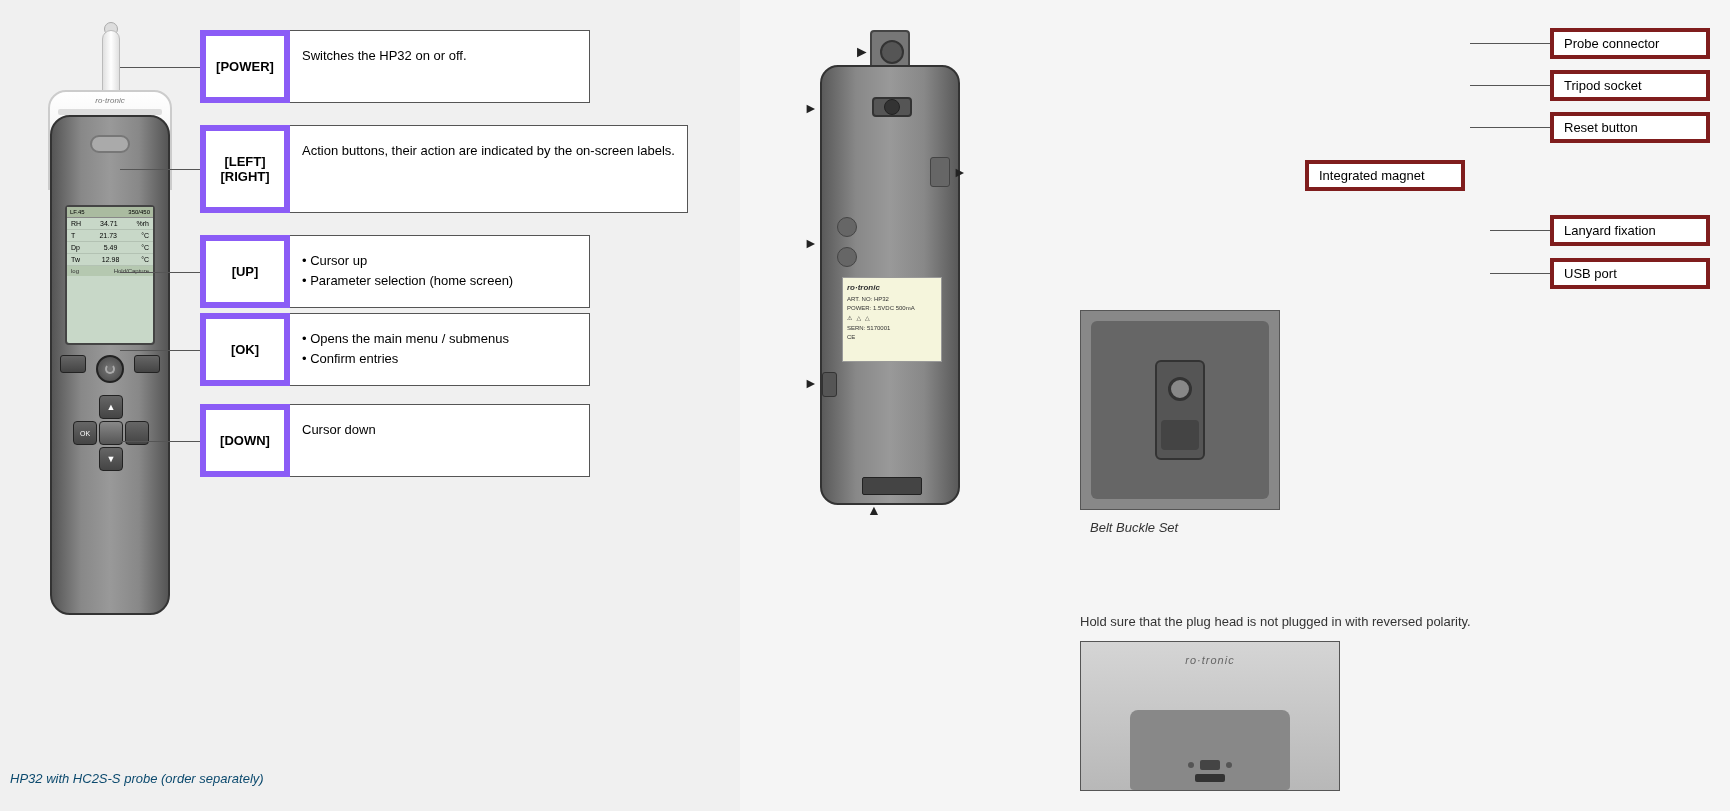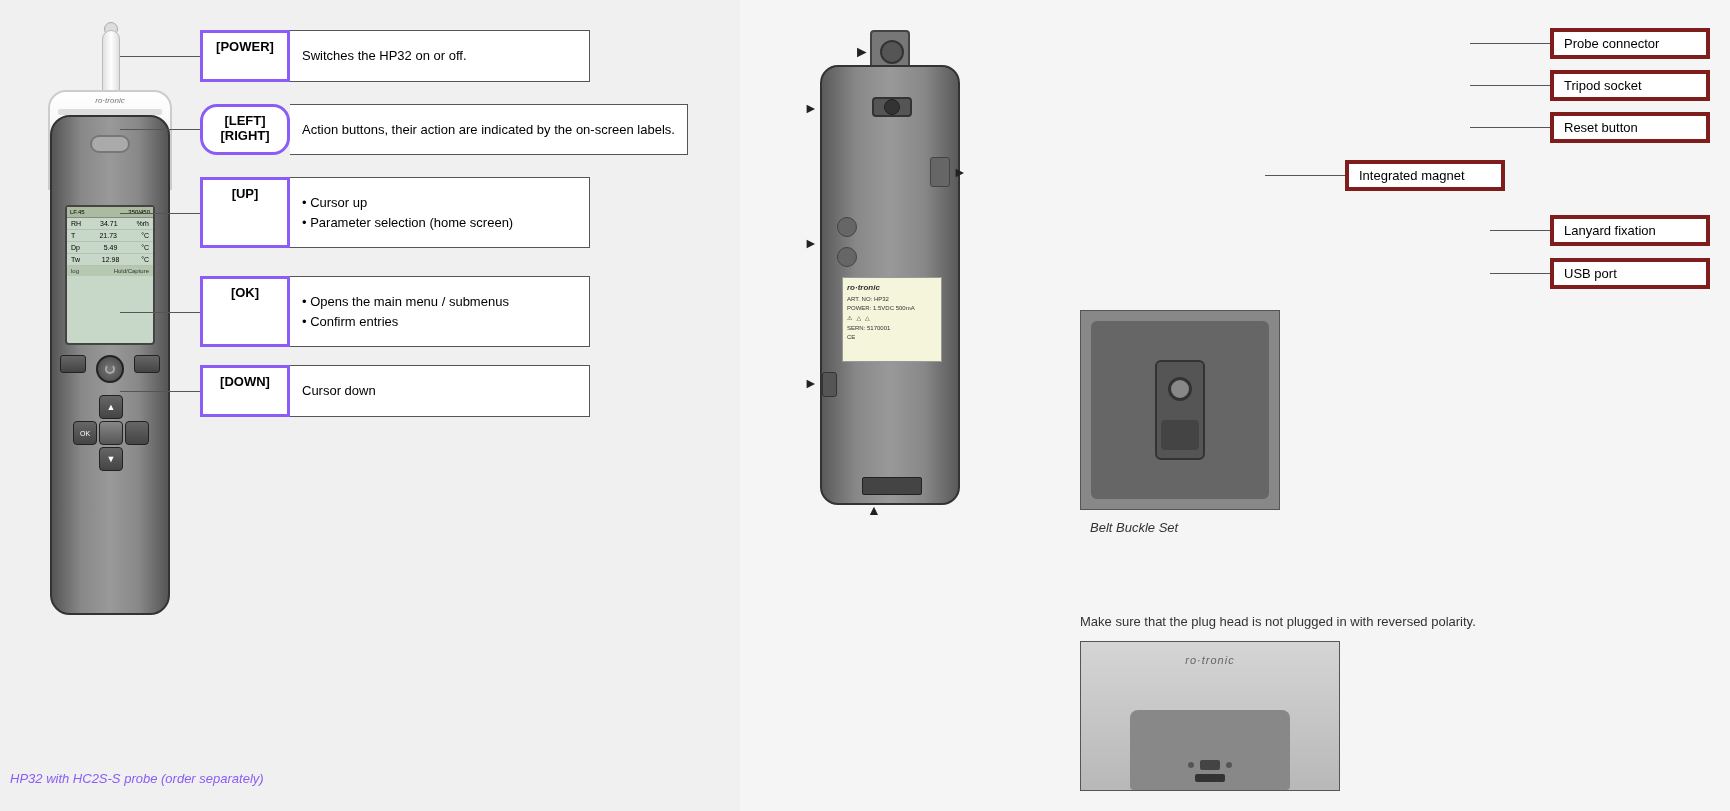--- a/index.html
+++ b/index.html
@@ -167,41 +167,41 @@
       border: none;
     }
 
     
     .device-caption {
       position: absolute;
       bottom: 25px;
       left: 10px;
       font-style: italic;
       font-size: 13px;
-      color: #8b5cf6;
+      color: #0c4a6e;
     }
 
     
     .callout-container {
       position: absolute;
       left: 200px;
       top: 30px;
       width: 500px;
     }
 
     .callout-box {
       display: flex;
       margin-bottom: 18px;
       position: relative;
     }
 
     .callout-key {
       min-width: 90px;
-      border: 3px solid #8b5cf6;
-      padding: 6px 10px;
+      border: 6px solid #8b5cf6;
+      padding: 23px 10px;
       font-weight: bold;
       font-size: 13px;
       background: #fff;
       text-align: center;
     }
 
     .callout-desc {
       border: 1px solid #555;
       border-left: none;
       padding: 15px 12px;
@@ -310,26 +310,26 @@
   <div class="callout-container">
 
     <div class="callout-box" style="position:relative; margin-bottom:22px;">
       <div style="position:absolute; left:-80px; top:50%; width:80px; height:1px; background:#555;"></div>
       <div class="callout-key">[POWER]</div>
       <div class="callout-desc">Switches the HP32 on or off.</div>
     </div>
 
     <div class="callout-box" style="position:relative; margin-bottom:22px;">
       <div style="position:absolute; left:-80px; top:50%; width:80px; height:1px; background:#555;"></div>
-      <div class="callout-key" style="white-space:pre-line;border-radius:17px;">[LEFT]
+      <div class="callout-key" style="white-space:pre-line;">[LEFT]
 [RIGHT]</div>
       <div class="callout-desc">Action buttons, their action are indicated by the on-screen labels.</div>
     </div>
 
-    <div class="callout-box" style="position:relative; margin-bottom:28px;">
+    <div class="callout-box" style="position:relative; margin-bottom:5px;">
       <div style="position:absolute; left:-80px; top:50%; width:80px; height:1px; background:#555;"></div>
       <div class="callout-key">[UP]</div>
       <div class="callout-desc" style="white-space:pre-line;">• Cursor up
 • Parameter selection (home screen)</div>
     </div>
 
     <div class="callout-box" style="position:relative; ">
       <div style="position:absolute; left:-80px; top:50%; width:80px; height:1px; background:#555;"></div>
       <div class="callout-key">[OK]</div>
       <div class="callout-desc" style="white-space:pre-line;">• Opens the main menu / submenus
@@ -416,21 +416,21 @@
     <div style="position:absolute; top:112px; left:0; right:20px; display:flex; align-items:center; justify-content:flex-end;">
       <div style="flex:1; height:1px; background:#555; max-width:80px;"></div>
       <div class="label-box">Reset button</div>
     </div>
 
     <div style="position:absolute; top:70px; left:0; right:20px; display:flex; align-items:center; justify-content:flex-end;">
       <div style="flex:1; height:1px; background:#555; max-width:80px;"></div>
       <div class="label-box">Tripod socket</div>
     </div>
 
-    <div style="position:absolute; top:160px; left:0; right:20px; display:flex; align-items:center; justify-content:center;">
+    <div style="position:absolute; top:160px; left:0; right:20px; display:flex; align-items:center; justify-content:center;flex-direction:column;">
       <div style="flex:1; height:1px; background:#555; max-width:80px;"></div>
       <div class="label-box">Integrated magnet</div>
     </div>
 
     <div style="position:absolute; top:215px; left:0; right:20px; display:flex; align-items:center; justify-content:flex-end;">
       <div style="flex:1; height:1px; background:#555; max-width:60px;"></div>
       <div class="label-box">Lanyard fixation</div>
     </div>
 
     <div style="position:absolute; top:258px; left:0; right:20px; display:flex; align-items:center; justify-content:flex-end;">
@@ -448,21 +448,21 @@
             <div style="position:absolute; top:15px; left:50%; transform:translateX(-50%); width:24px; height:24px; background:#888; border-radius:50%; border:3px solid #333;"></div>
             <div style="position:absolute; bottom:8px; left:4px; right:4px; height:30px; background:#444; border-radius:4px;"></div>
           </div>
         </div>
       </div>
     </div>
 
     <div class="belt-caption" style="top:520px; left:30px;">Belt Buckle Set</div>
 
     <div class="warning-text" style="bottom:180px; left:20px; right:20px;">
-      <span>Make sure that the plug head is not plugged
+      <span>Hold sure that the plug head is not plugged
 in with reversed polarity.</span>
     </div>
 
     <div style="position:absolute; bottom:20px; left:20px; width:260px; height:150px; border:1px solid #555; background:#ccc; overflow:hidden;">
       <div style="width:100%; height:100%; background:linear-gradient(to bottom, #d5d5d5, #b8b8b8); display:flex; flex-direction:column; align-items:center; justify-content:center; position:relative;">
         <div style="position:absolute; top:12px; font-size:11px; font-style:italic; color:#666; letter-spacing:1px;">ro·tronic</div>
 
         <div style="width:160px; height:80px; background:#888; border-radius:8px 8px 4px 4px; position:absolute; bottom:0; display:flex; flex-direction:column; align-items:center; justify-content:flex-end; padding-bottom:8px;">
           <div style="display:flex; gap:6px; align-items:center; margin-bottom:4px;">
             <div style="width:6px; height:6px; background:#555; border-radius:50%;"></div>

